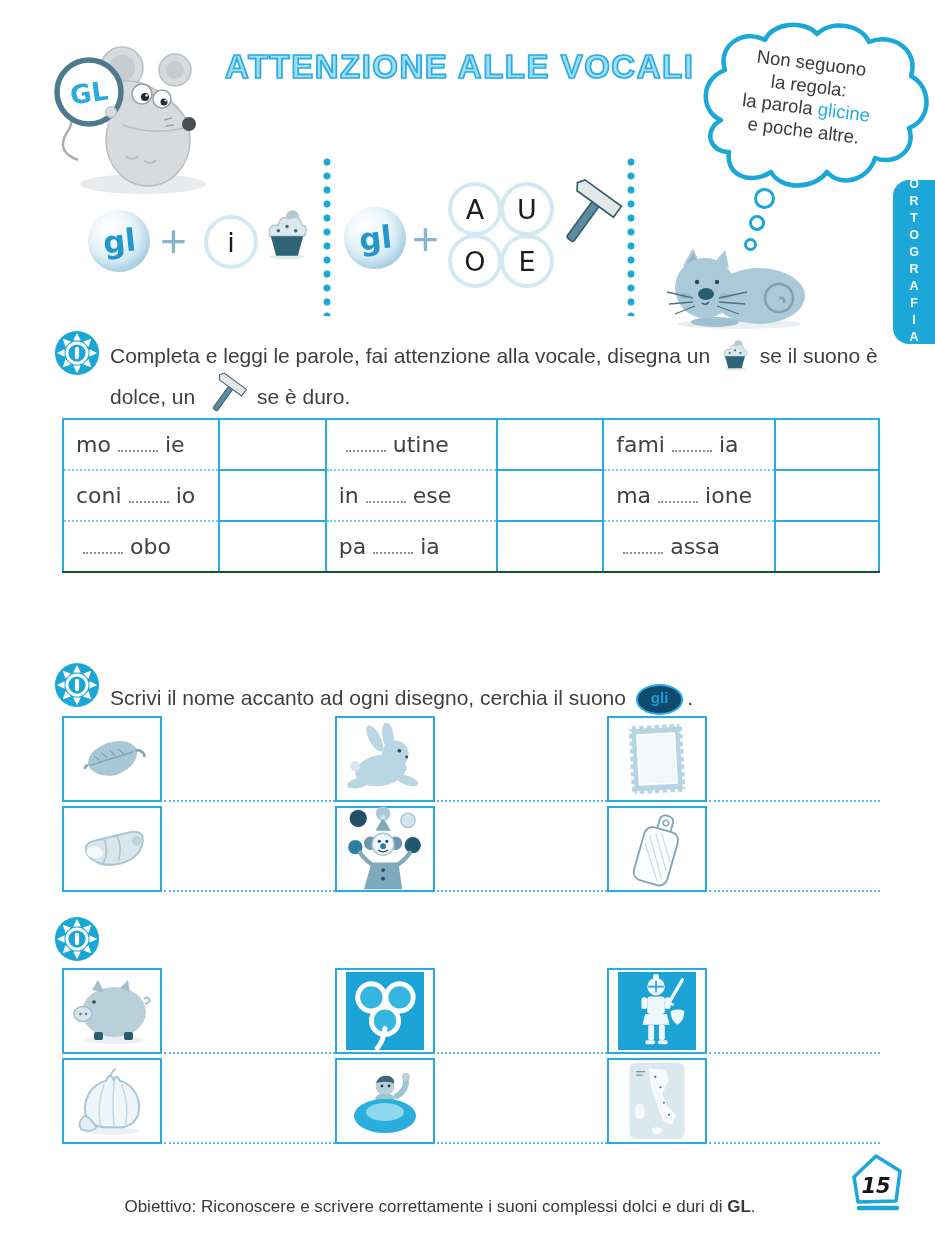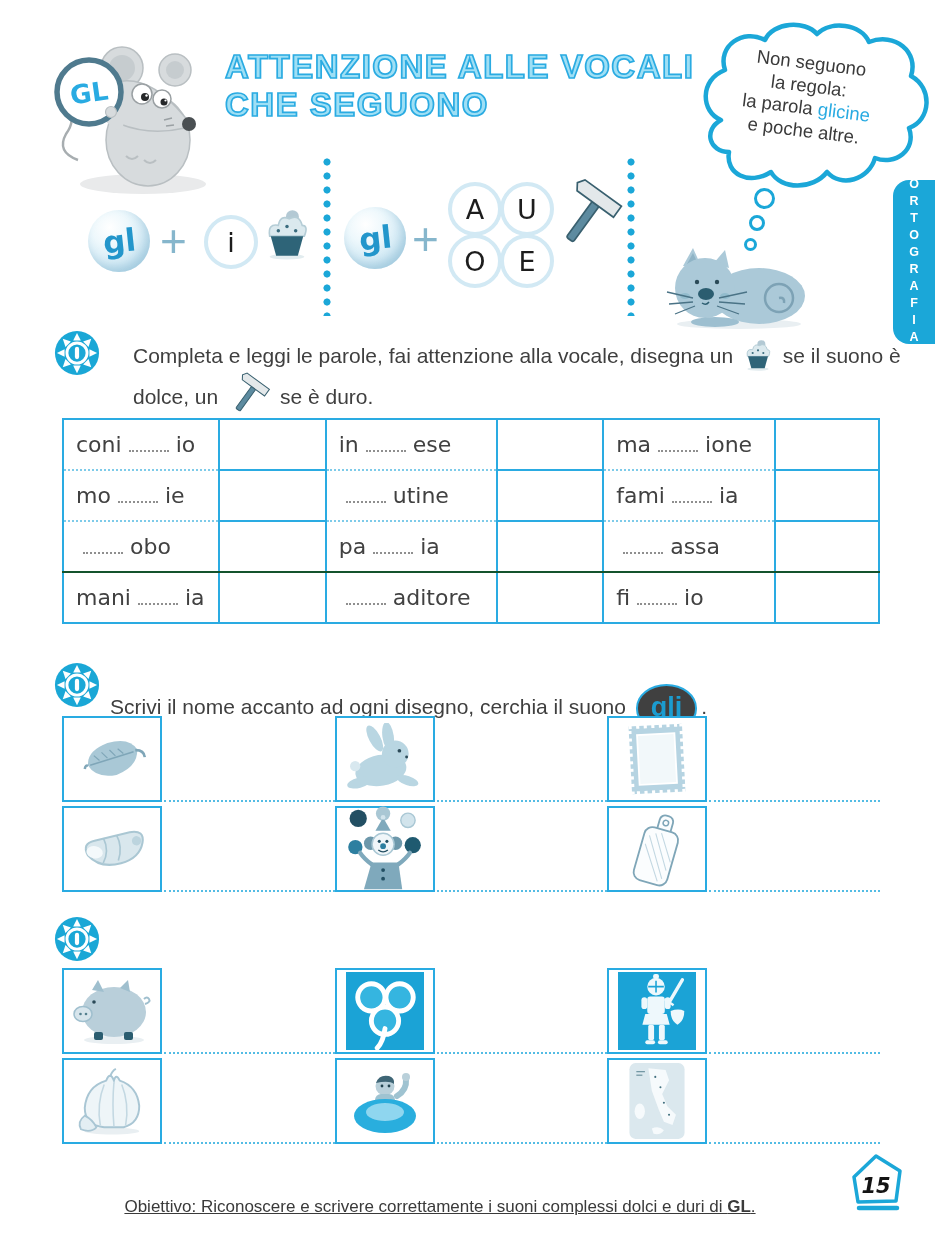--- a/index.html
+++ b/index.html
@@ -34,22 +34,22 @@
      font-family:"DejaVu Sans",sans-serif;font-size:27px;color:#1d1d1d;}
   .vdots{position:absolute;width:10px;height:160px;
      background-image:radial-gradient(circle at 5px 6px,#1ba7d8 3.2px,transparent 3.9px);
      background-size:10px 14px;background-repeat:repeat-y;}
   .cat-wrap{position:absolute;left:663px;top:236px;width:152px;height:94px;}
 
   
   .ex-icon{position:absolute;width:46px;height:46px;}
   .ex-text{position:absolute;font-size:21px;line-height:1.5;color:#3f3f3f;}
   .oval{display:inline-block;border:2.5px solid #29abe2;border-radius:50%;
-        padding:1px 13px 3px;color:#1b9cd0;font-weight:bold;font-size:27px;margin:8px 4px;
-        vertical-align:middle;background:#404040;}
+        padding:1px 13px 3px;color:#1b9cd0;font-weight:bold;font-size:15px;margin:8px 4px;
+        vertical-align:middle;background:#0c4a6e;}
   .icupcake{vertical-align:-8px;margin:0 3px;}
   .ihammer{vertical-align:-12px;margin:0 3px;}
 
   
   table.wtab{position:absolute;left:62px;top:418px;width:818px;border-collapse:collapse;
      table-layout:fixed;font-family:"DejaVu Sans",sans-serif;font-size:22px;color:#414141;}
   table.wtab{border:2px solid #2aabe2;}
   table.wtab td{border-left:2px solid #2aabe2;height:49px;padding:0 0 0 12px;vertical-align:middle;}
   table.wtab td:first-child{border-left:none;}
   tr.rdot td.word{border-bottom:2px dotted #7ecbe9;}
@@ -59,21 +59,21 @@
 
   
   .pic-grid{position:absolute;left:62px;top:0;width:818px;display:grid;
      grid-template-columns:repeat(3,1fr);}
   .pic-cell{display:flex;align-items:flex-end;height:88px;margin-bottom:2px;}
   .pic-box{width:100px;height:86px;border:2.5px solid #29abe2;background:#fff;
      display:flex;align-items:center;justify-content:center;box-sizing:border-box;}
   .write-line{flex:1;border-bottom:2px dotted #53bce4;height:84px;margin-left:2px;}
 
   
-  .footer-text{position:absolute;left:0;top:1180px;width:880px;text-align:center;font-size:17px;color:#3a3a3a;text-decoration:underline;}
+  .footer-text{position:absolute;left:0;top:1180px;width:880px;text-align:center;font-size:17px;color:#3a3a3a;}
   .house{position:absolute;left:845px;top:1150px;width:64px;height:64px;}
 </style>
 </head>
 <body>
 
 <div class="page">
 
   <svg width="0" height="0" style="position:absolute">
     <symbol id="sym-sun" viewBox="0 0 48 48">
       <circle cx="24" cy="24" r="23" fill="#1aa7d6"></circle>
@@ -128,21 +128,20 @@
       <path d="M70,96 Q52,84 47,66" stroke="#d7dbdd" stroke-width="11" fill="none" stroke-linecap="round"></path>
       <circle cx="41" cy="64" r="32" fill="#fff" stroke="#4f7a8e" stroke-width="5.5"></circle>
       <text x="41" y="74" text-anchor="middle" font-family="DejaVu Sans,sans-serif" font-size="26" font-weight="800" fill="#29abe2" transform="rotate(-8 41 64)">GL</text>
       <circle cx="63" cy="84" r="5.5" fill="#d7dbdd" stroke="#b9bfc2" stroke-width="1.2"></circle>
       <path d="M78,128 q6,6 12,0 M96,132 q6,6 12,0" stroke="#b9bfc2" stroke-width="2" fill="none"></path>
     </svg>
   </div>
 
   <div class="title">
     <div>ATTENZIONE ALLE VOCALI</div>
-    <div>CHE SEGUONO</div>
   </div>
 
   <div class="cloud">
     <svg viewBox="0 0 252 178" width="252" height="178">
       <path d="M38,102 C18,94 16,62 42,52 C34,28 60,10 82,22 C90,4 122,2 134,16 C148,2 178,6 186,24 C212,14 236,34 228,58 C250,70 248,102 226,110 C234,132 212,148 192,140 C186,162 158,170 144,154 C130,172 98,172 88,154 C66,168 42,156 46,134 C26,134 20,112 38,102 Z" fill="#fff" stroke="#1ba7d8" stroke-width="4.5" stroke-linejoin="round"></path>
     </svg>
     <div class="cloud-text">
       <div>Non seguono</div>
       <div>la regola:</div>
       <div><span>la parola </span><span class="hl">glicine</span></div>
@@ -199,21 +198,21 @@
       <ellipse cx="22" cy="60" rx="5" ry="3" fill="#93bccd"></ellipse>
         <ellipse cx="62" cy="60" rx="5" ry="3" fill="#93bccd"></ellipse>
       <path d="M30,62 L4,56 M30,66 L6,68 M32,70 L12,78 M56,62 L84,56 M56,66 L82,68 M54,70 L76,78" stroke="#4a7386" stroke-width="1.3" fill="none"></path>
       <path d="M46,66 q-3,4 -7,1" stroke="#2b5d70" stroke-width="1.5" fill="none"></path>
     </svg>
   </div>
 
   <svg class="ex-icon" style="left:54px;top:330px;">
       <use href="#sym-sun"></use>
     </svg>
-  <p class="ex-text" style="left:110px;top:318px;width:778px;margin-left:23px;">
+  <p class="ex-text" style="left:110px;top:318px;width:778px;">
     <span>Completa e leggi le parole, fai attenzione alla vocale, disegna un</span>
     <svg class="icupcake" width="32" height="32">
         <use href="#sym-cupcake"></use>
       </svg>
     <span>se il suono è dolce, un</span>
     <svg class="ihammer" width="44" height="44">
         <use href="#sym-hammer"></use>
       </svg>
     <span>se è duro.</span>
   </p>
@@ -222,49 +221,41 @@
     <colgroup>
         <col style="width:19.1%">
         <col style="width:13.1%">
         <col style="width:21%">
         <col style="width:13%">
         <col style="width:21%">
         <col style="width:12.8%">
       </colgroup>
     <tbody>
         <tr class="rdot">
-      <td class="word"><span>coni</span><span class="blank"></span><span>io</span></td>
-      <td class="ans"></td>
-      <td class="word"><span>in</span><span class="blank"></span><span>ese</span></td>
-      <td class="ans"></td>
-      <td class="word"><span>ma</span><span class="blank"></span><span>ione</span></td>
+      <td class="word"><span>mo</span><span class="blank"></span><span>ie</span></td>
+      <td class="ans"></td>
+      <td class="word"><span></span><span class="blank"></span><span>utine</span></td>
+      <td class="ans"></td>
+      <td class="word"><span>fami</span><span class="blank"></span><span>ia</span></td>
       <td class="ans"></td>
     </tr>
     <tr class="rdot">
-      <td class="word"><span>mo</span><span class="blank"></span><span>ie</span></td>
-      <td class="ans"></td>
-      <td class="word"><span></span><span class="blank"></span><span>utine</span></td>
-      <td class="ans"></td>
-      <td class="word"><span>fami</span><span class="blank"></span><span>ia</span></td>
+      <td class="word"><span>coni</span><span class="blank"></span><span>io</span></td>
+      <td class="ans"></td>
+      <td class="word"><span>in</span><span class="blank"></span><span>ese</span></td>
+      <td class="ans"></td>
+      <td class="word"><span>ma</span><span class="blank"></span><span>ione</span></td>
       <td class="ans"></td>
     </tr>
     <tr class="rsol">
       <td class="word"><span></span><span class="blank"></span><span>obo</span></td>
       <td class="ans"></td>
       <td class="word"><span>pa</span><span class="blank"></span><span>ia</span></td>
       <td class="ans"></td>
       <td class="word"><span></span><span class="blank"></span><span>assa</span></td>
-      <td class="ans"></td>
-    </tr>
-    <tr>
-      <td class="word"><span>mani</span><span class="blank"></span><span>ia</span></td>
-      <td class="ans"></td>
-      <td class="word"><span></span><span class="blank"></span><span>aditore</span></td>
-      <td class="ans"></td>
-      <td class="word"><span>fi</span><span class="blank"></span><span>io</span></td>
       <td class="ans"></td>
     </tr>
   </tbody>
     </table>
 
   <svg class="ex-icon" style="left:54px;top:662px;">
       <use href="#sym-sun"></use>
     </svg>
   <p class="ex-text" style="left:110px;top:655px;width:790px;">
     <span>Scrivi il nome accanto ad ogni disegno, cerchia il suono</span>

